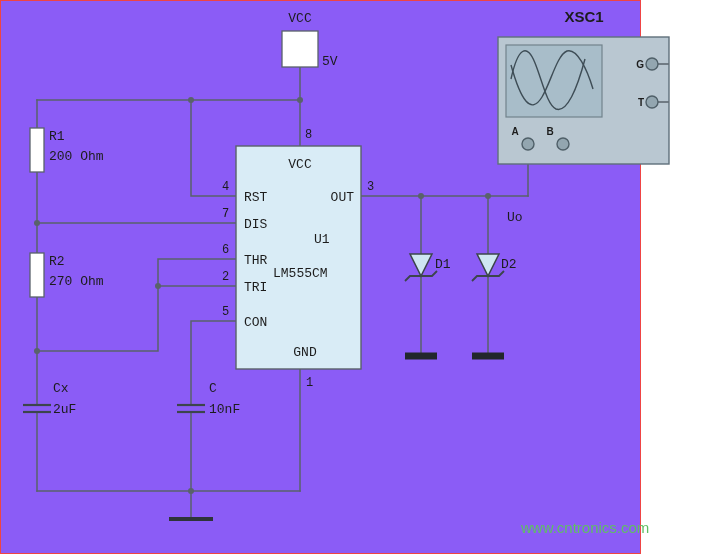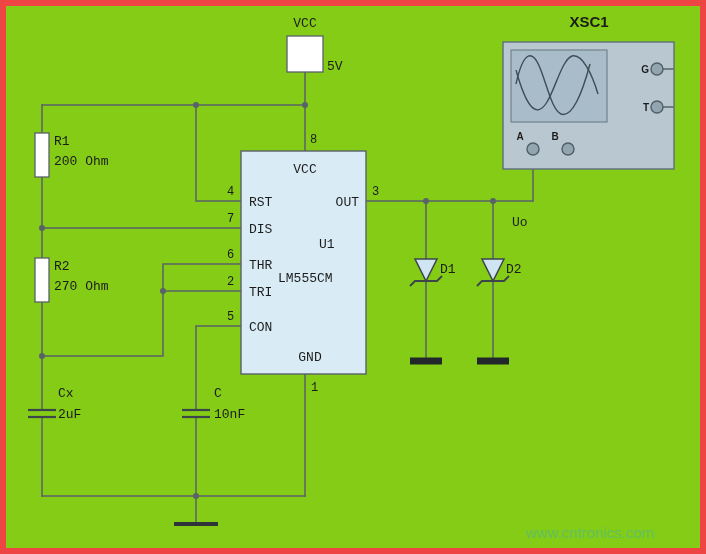--- a/index.html
+++ b/index.html
@@ -1,22 +1,22 @@
 <!DOCTYPE html>
 <html><head>
 <meta charset="utf-8">
 <style>
   html, body { margin: 0; padding: 0; background: #ffffff; }
   .canvas {
     position: relative;
-    width: 706px;
+    width: 641px;
     height: 554px;
     box-sizing: border-box;
-    background: #84cc16;
-    border: 6px solid #ef4444;
+    background: #8b5cf6;
+    border: 1px solid #ef4444;
   }
   svg { display: block; }
 
   .wire  { stroke: #59626a; stroke-width: 1.5; fill: none; stroke-linecap: square; }
   .dot   { fill: #59626a; stroke: none; }
   .body-white { fill: #ffffff; stroke: #59626a; stroke-width: 1.3; }
   .ic-box { fill: #d9ecf6; stroke: #59626a; stroke-width: 1.4; }
   .plate { stroke: #3c454c; stroke-width: 2.2; fill: none; }
   .diode { fill: #cfe6f2; stroke: #3c454c; stroke-width: 1.5; }
   .diode-bar { fill: none; stroke: #3c454c; stroke-width: 1.8; }

